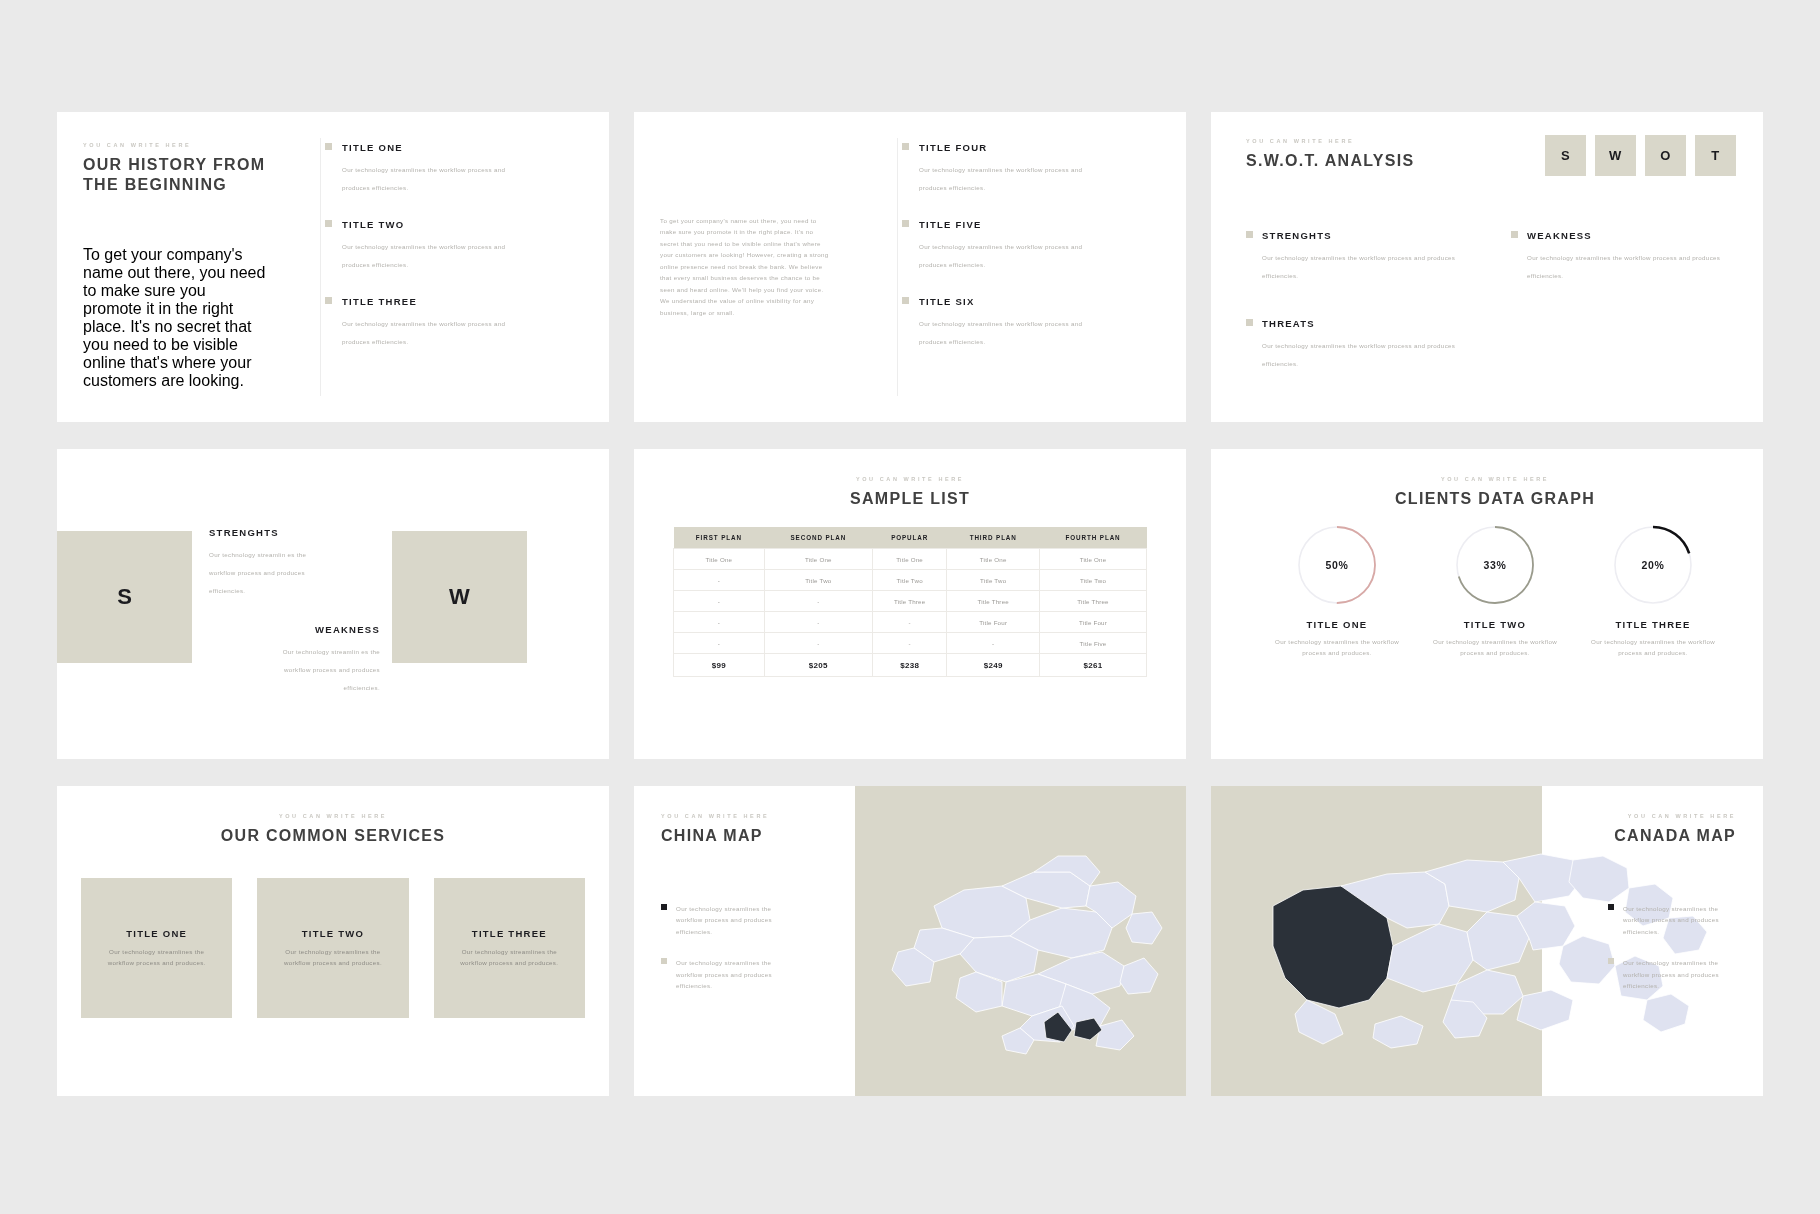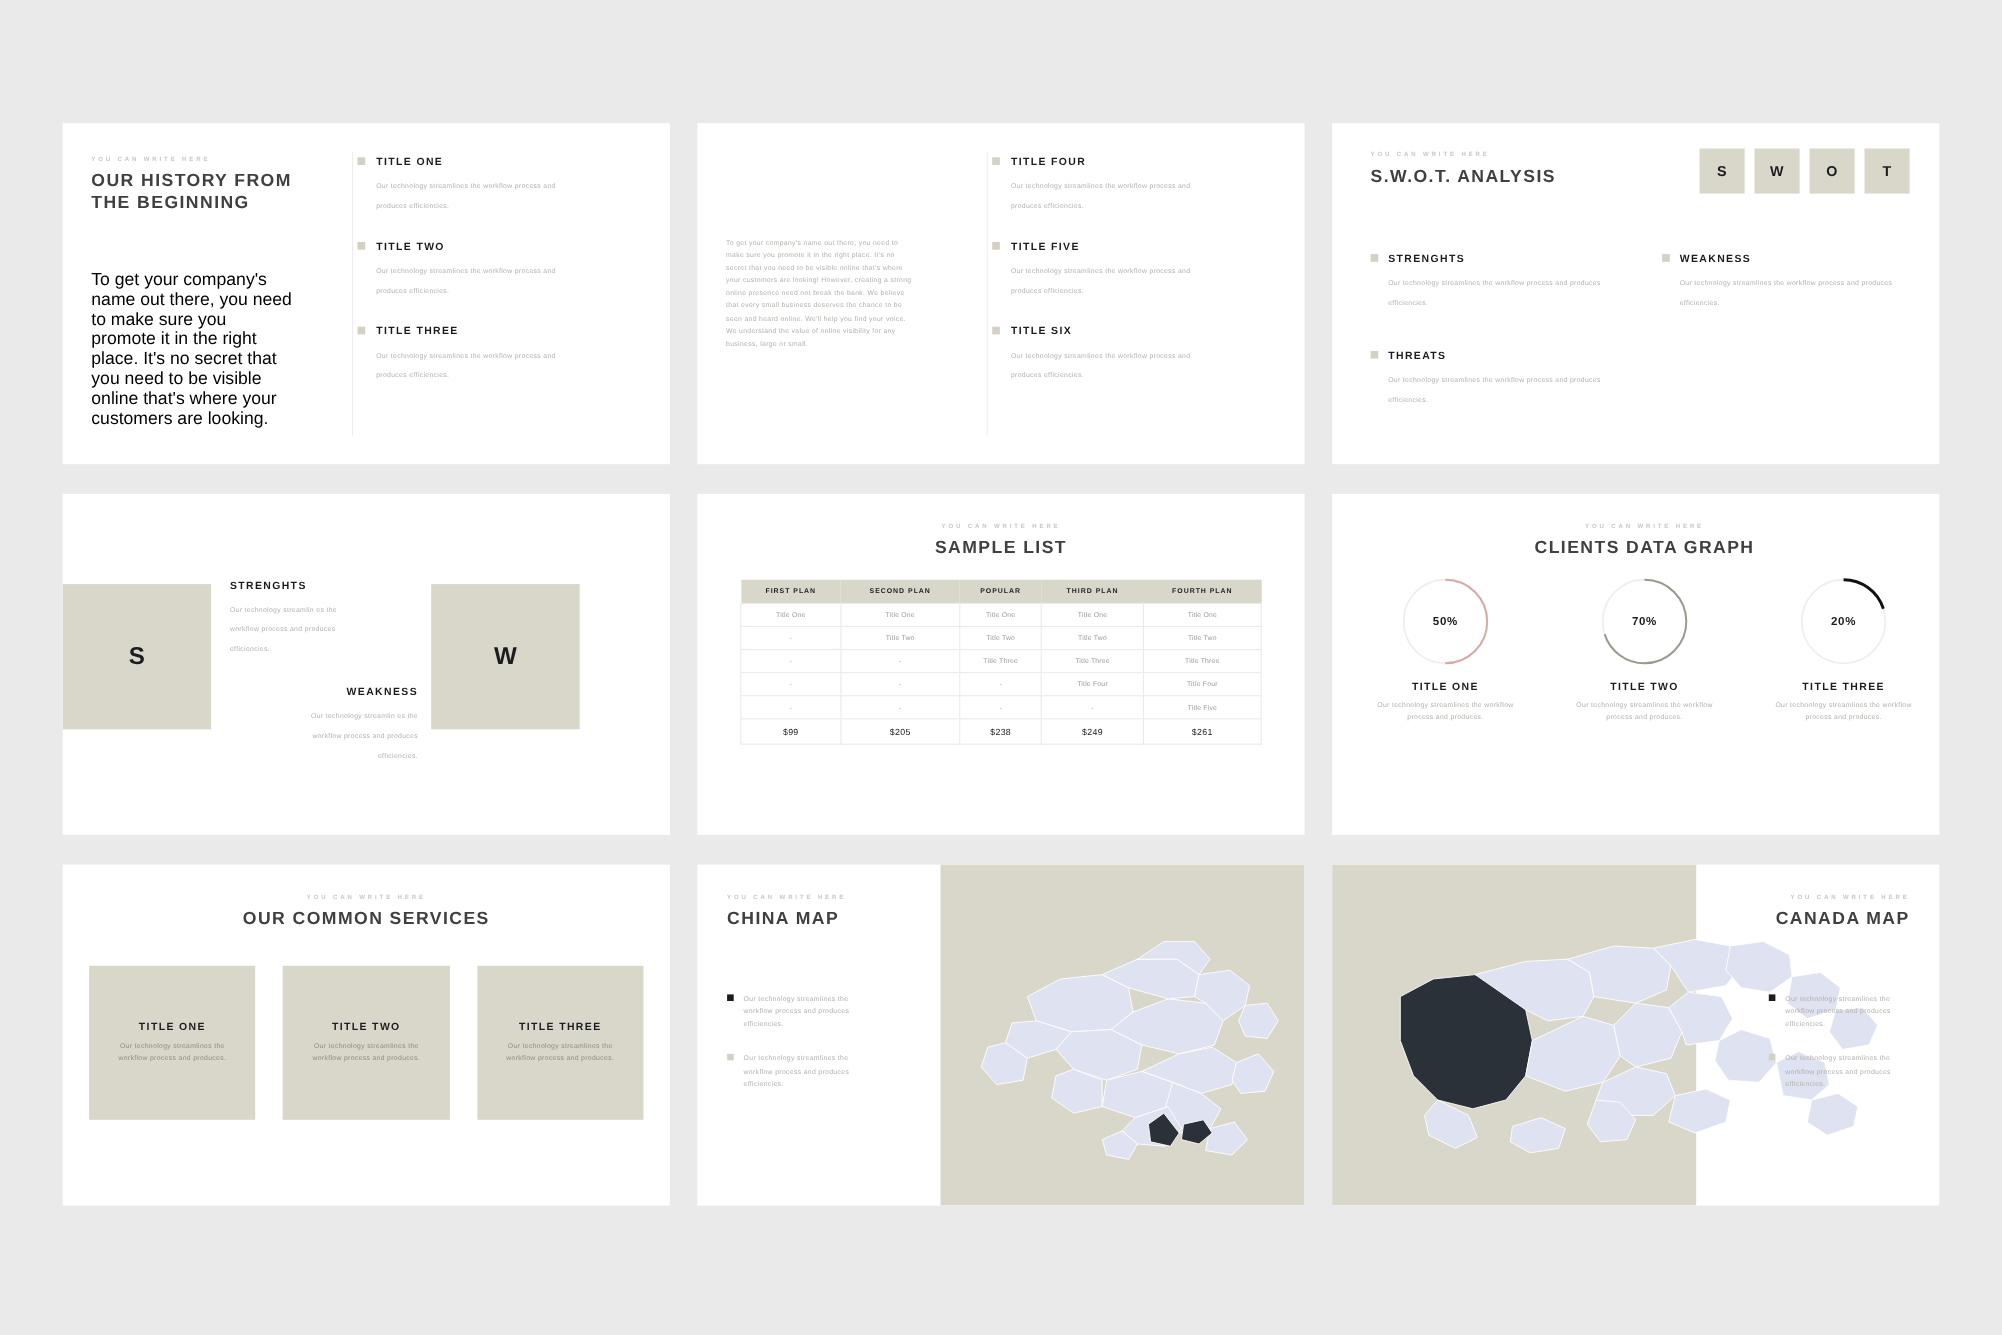--- a/index.html
+++ b/index.html
@@ -97,28 +97,28 @@
   .price-table th {
     background: #d9d7ca; color: #1c1c20;
     font-size: 6.3px; font-weight: 700; letter-spacing: .9px;
     padding: 7px 2px; text-transform: uppercase; border: none;
   }
   .price-table td {
     font-size: 6.2px; color: #9b9995; text-align: center;
     padding: 6.5px 2px; border: 1px solid #eceae6; letter-spacing: .2px;
   }
   .price-table tr.price td {
-    font-size: 8px; font-weight: 400; color: #1c1c20; letter-spacing: .3px;
+    font-size: 8px; font-weight: 700; color: #1c1c20; letter-spacing: .3px;
   }
 
   
   .s6-head { position: absolute; left: 16px; right: 0; top: 27px; }
   .donut-row {
-    position: absolute; left: 24px; right: 8px; top: 75px;
-    display: flex; justify-content: space-between;
+    position: absolute; left: 24px; right: 31px; top: 75px;
+    display: flex; justify-content: flex-end;
   }
   .donut-col { width: 158px; text-align: center; }
   .donut-wrap { position: relative; width: 82px; height: 82px; margin: 0 auto 13px; }
   .donut-wrap svg { display: block; transform: rotate(-90deg); }
   .donut-val {
     position: absolute; inset: 0; display: flex; align-items: center; justify-content: center;
     font-size: 10.5px; font-weight: 700; color: #1c1c20; letter-spacing: .6px;
   }
   .donut-col .sub-title { display: block; margin-bottom: 6px; }
   .donut-col .body-text { padding: 0 14px; }
@@ -345,21 +345,21 @@
           </div>
           <span class="sub-title">TITLE ONE</span>
           <div class="body-text">Our technology streamlines the workflow process and produces.</div>
         </div>
         <div class="donut-col">
           <div class="donut-wrap">
             <svg width="82" height="82" viewBox="0 0 82 82">
               <circle cx="41" cy="41" r="38" fill="none" stroke="#ededf2" stroke-width="1.6"></circle>
               <circle id="arc1" cx="41" cy="41" r="38" fill="none" stroke="#9a9b8c" stroke-width="1.8" stroke-linecap="butt" stroke-dasharray="167.13272917097697 71.62831250184729"></circle>
             </svg>
-            <div class="donut-val">70%</div>
+            <div class="donut-val">33%</div>
           </div>
           <span class="sub-title">TITLE TWO</span>
           <div class="body-text">Our technology streamlines the workflow process and produces.</div>
         </div>
         <div class="donut-col">
           <div class="donut-wrap">
             <svg width="82" height="82" viewBox="0 0 82 82">
               <circle cx="41" cy="41" r="38" fill="none" stroke="#ededf2" stroke-width="1.6"></circle>
               <circle id="arc2" cx="41" cy="41" r="38" fill="none" stroke="#111114" stroke-width="2.6" stroke-linecap="butt" stroke-dasharray="47.752208334564855 191.00883333825942"></circle>
             </svg>

